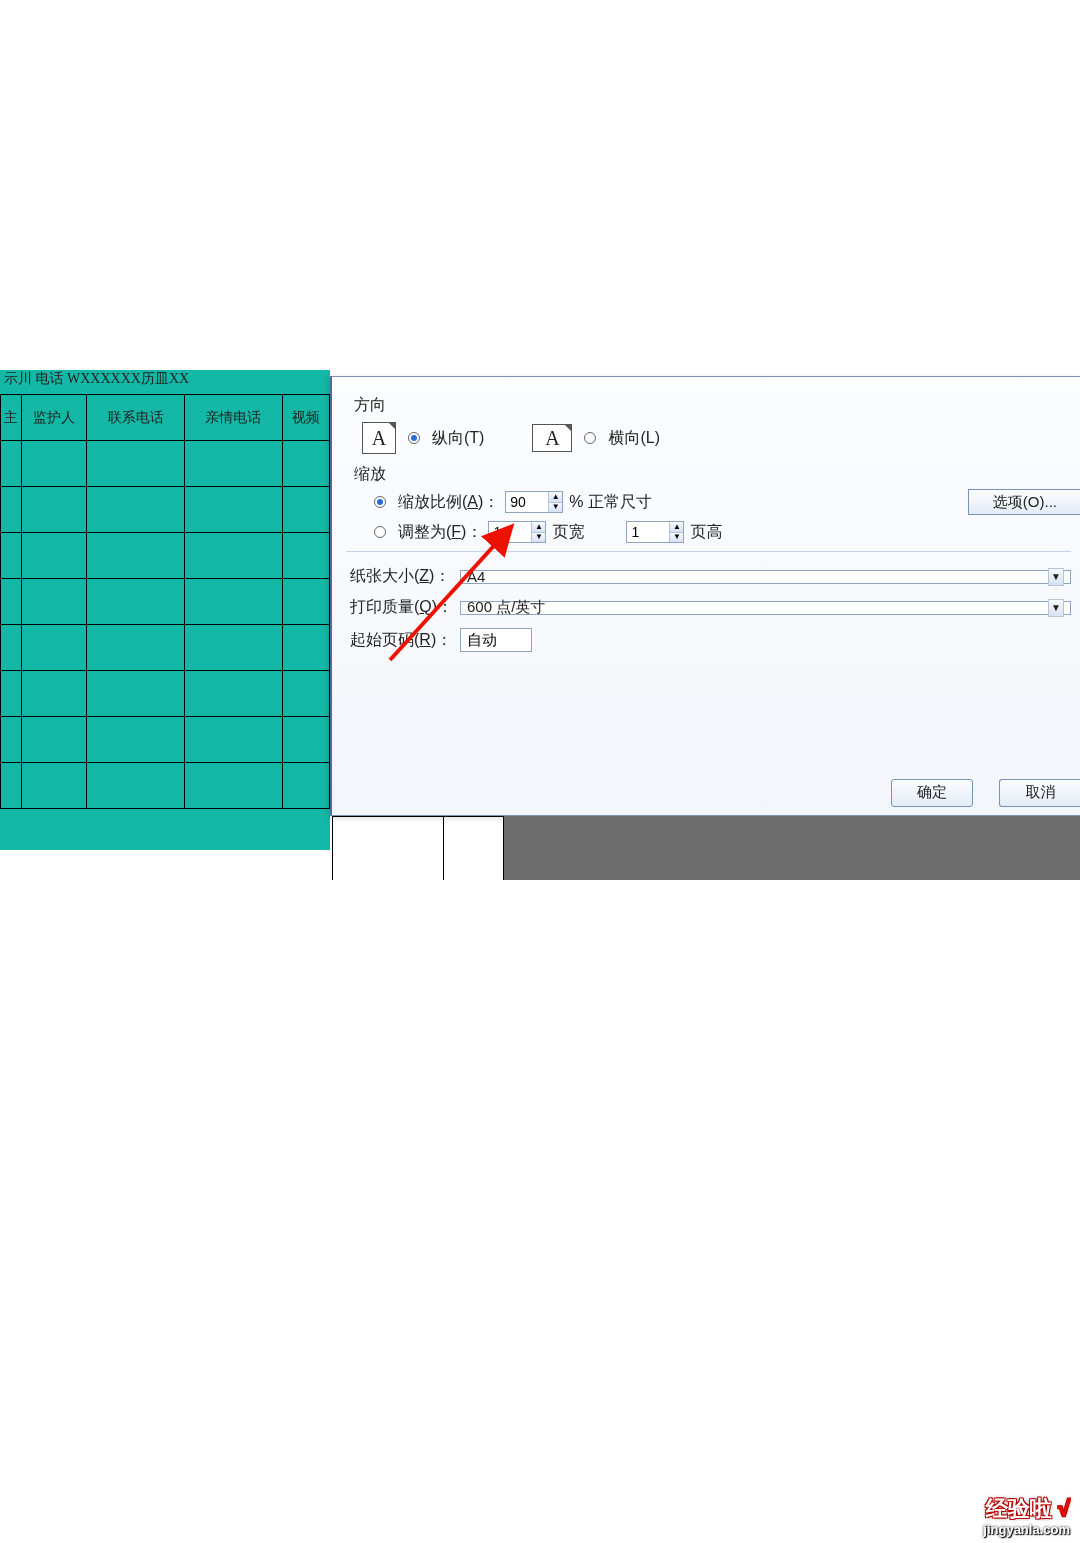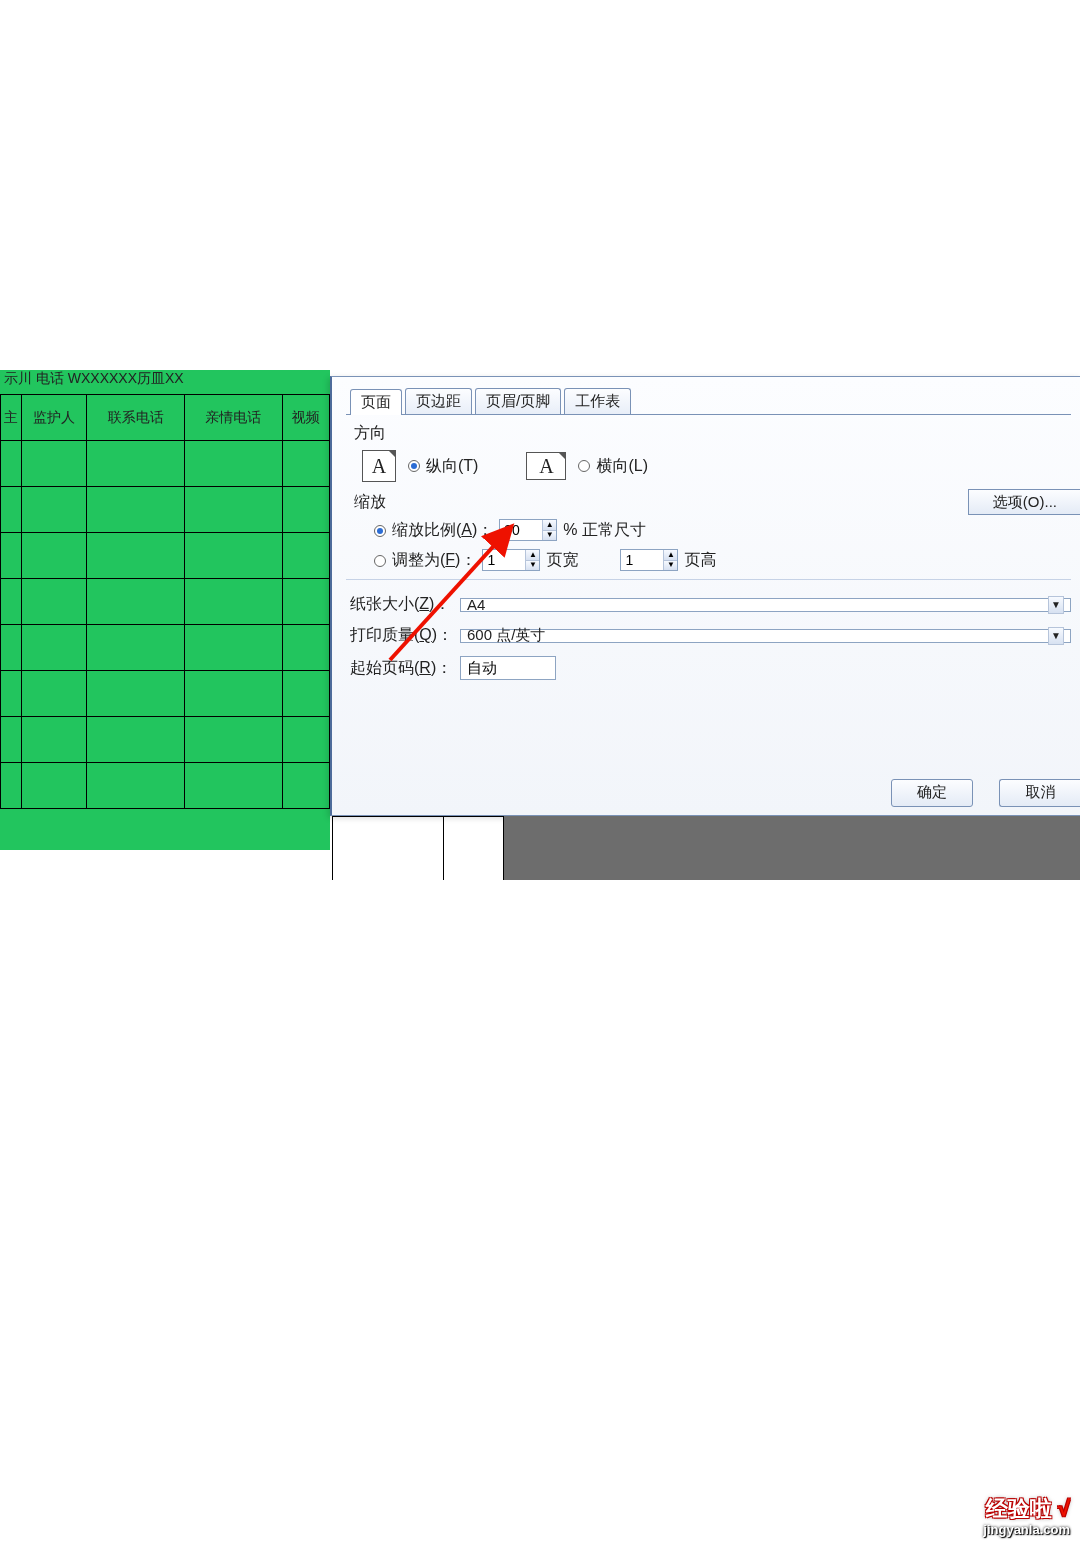--- a/index.html
+++ b/index.html
@@ -14,21 +14,22 @@
     overflow: hidden;
   }
 
   
   .sheet-wrap {
     position: absolute;
     left: 0;
     top: 370px;
     width: 330px;
     height: 480px;
-    background: #22c55e;
+    background: #14b8a6;
+    font-family: Liberation Serif, serif;
   }
   .sheet-title-line {
     font-size: 14px;
     color: #222;
     margin-left: 4px;
     margin-bottom: 6px;
     white-space: nowrap;
     overflow: hidden;
   }
   table.sheet {
@@ -150,21 +151,21 @@
     border-top: 8px solid #555;
   }
   .page-icon.landscape {
     width: 40px;
     height: 28px;
   }
 
   .radio {
     display: inline-flex;
     align-items: center;
-    gap: 6px;
+    gap: 12px;
     cursor: pointer;
   }
   .radio .dot {
     width: 12px; height: 12px;
     border: 1px solid #666;
     border-radius: 50%;
     display: inline-block;
     position: relative;
     background: #fff;
   }
@@ -184,21 +185,21 @@
     border: none;
     border-top: 1px solid #c6d2e6;
     margin: 2px 0 6px 0;
   }
 
   .scale-rows {
     margin-left: 28px;
   }
   .row {
     display: flex;
-    align-items: flex-end;
+    align-items: center;
     gap: 6px;
     margin-bottom: 8px;
   }
 
   
   .spin {
     display: inline-flex;
     align-items: stretch;
     height: 22px;
     border: 1px solid #8da4c2;
@@ -440,26 +441,20 @@
       </tbody>
   </table>
 </div>
 <div class="sheet-extra">
   <div class="cell-divider"></div>
 </div>
 
 <div class="dialog">
   <div class="dialog-inner">
 
-    <div class="tabs" id="tabs-host">
-        <div class="tab active">页面</div>
-        <div class="tab">页边距</div>
-        <div class="tab">页眉/页脚</div>
-        <div class="tab">工作表</div>
-      </div>
 
     <div class="section-title">方向</div>
     <div class="orientation">
       <span class="page-icon">
         <span>A</span>
         <span class="dogear"></span>
       </span>
       <span class="radio">
         <span class="dot checked"></span>
         <span>纵向(T)</span>
@@ -540,21 +535,21 @@
         </span>
         <span class="combo" style="flex:1">
           <span>600 点/英寸</span>
           <span class="dd">▼</span>
         </span>
       </div>
       <div class="frow">
         <span class="flabel">
           <span>起始页码(</span><span class="u-accel">R</span><span>)：</span>
         </span>
-        <input class="txtbox" style="width: 96px;" value="自动">
+        <input class="txtbox" style="width: 72px;" value="自动">
       </div>
     </div>
 
     <div class="dlg-buttons">
       <div class="btn">确定</div>
       <div class="btn cancel">取消</div>
     </div>
   </div>
 </div>
 

